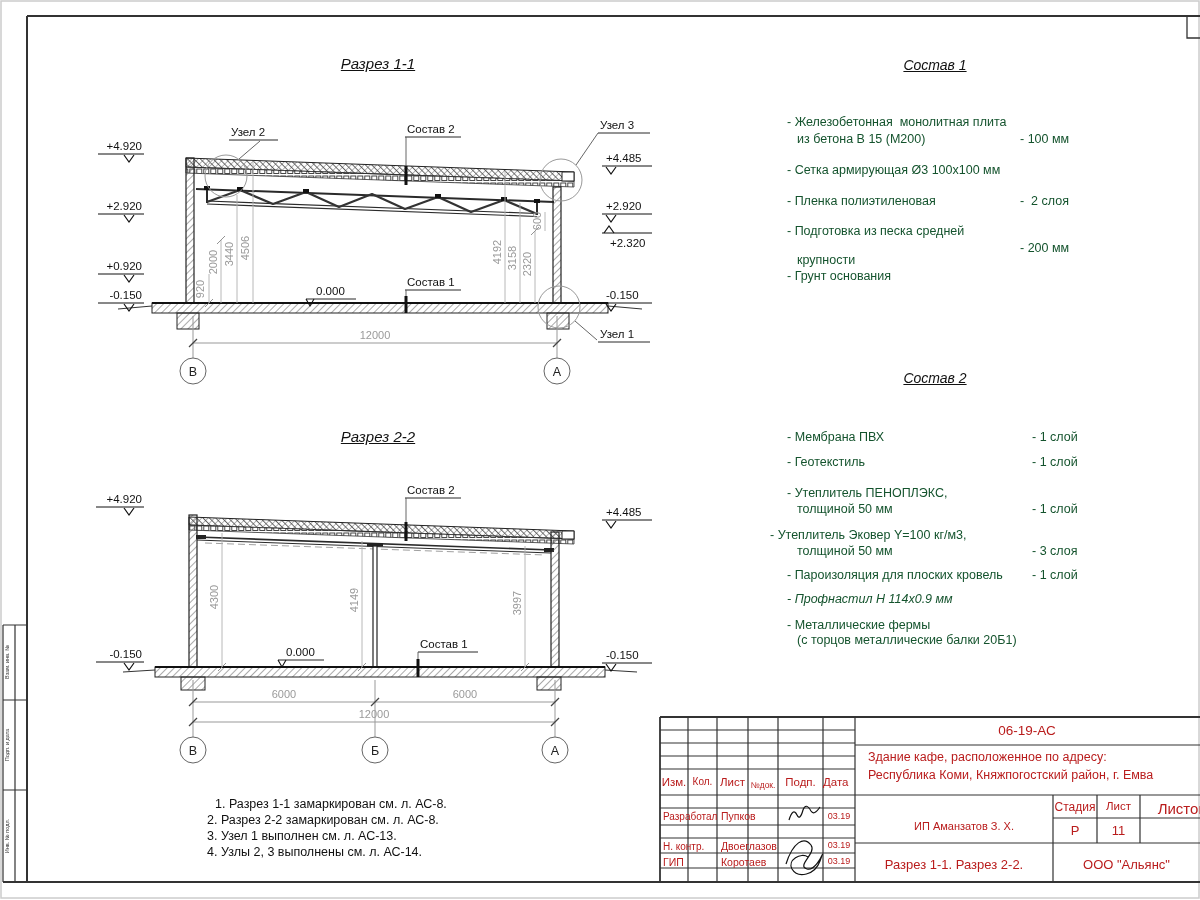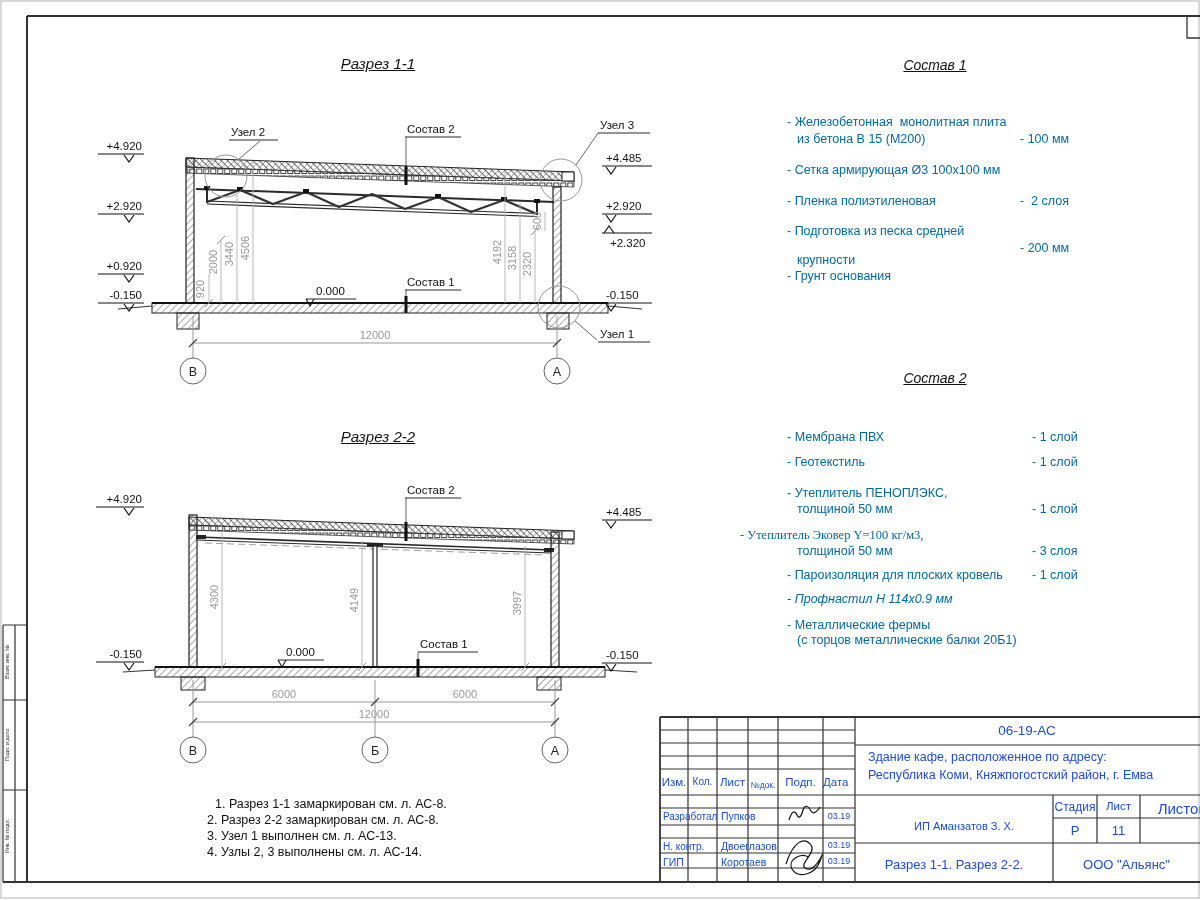--- a/index.html
+++ b/index.html
@@ -8,23 +8,23 @@
   #lines{position:absolute;left:0;top:0;}
   svg text{font-family:"Liberation Sans",sans-serif;}
   .dim{fill:#9a9a9a;font-size:11px;}
   .elev{fill:#111;font-size:11.5px;}
   .call{fill:#111;font-size:11.5px;}
   .ax{fill:#222;font-size:12.5px;}
   .side{fill:#333;font-size:5.5px;}
   .t{position:absolute;white-space:pre;}
   .h{font-style:italic;text-decoration:underline;font-size:15px;color:#111;text-align:center;}
   .ch{font-style:italic;text-decoration:underline;font-size:14px;color:#111;text-align:center;}
-  .li{font-size:12.5px;color:#0369a1;}
+  .li{font-size:12.5px;color:#14532d;}
   .note{font-size:12.5px;color:#111;}
-  .tbt{color:#1d4ed8;}
+  .tbt{color:#b91c1c;}
   .c{text-align:center;}
 </style>
 </head>
 <body>
 
 <div id="page">
 
 <svg id="lines" width="1200" height="900" viewBox="0 0 1200 900">
   <defs>
     <pattern id="h45" patternUnits="userSpaceOnUse" width="5" height="5" patternTransform="rotate(45)">
@@ -303,21 +303,21 @@
 
 <div>
   <div class="t ch" style="left:875px;top:370px;width:120px;">Состав 2</div>
   <div class="t li" style="left:787px;top:430px;">- Мембрана ПВХ</div>
   <div class="t li" style="left:1032px;top:430px;">- 1 слой</div>
   <div class="t li" style="left:787px;top:455px;">- Геотекстиль</div>
   <div class="t li" style="left:1032px;top:455px;">- 1 слой</div>
   <div class="t li" style="left:787px;top:486px;">- Утеплитель ПЕНОПЛЭКС,</div>
   <div class="t li" style="left:797px;top:502px;">толщиной 50 мм</div>
   <div class="t li" style="left:1032px;top:502px;">- 1 слой</div>
-  <div class="t li" style="left:740px;top:528px;font-family:Liberation Serif, serif;">- Утеплитель Эковер Y=100 кг/м3,</div>
+  <div class="t li" style="left:770px;top:528px;">- Утеплитель Эковер Y=100 кг/м3,</div>
   <div class="t li" style="left:797px;top:544px;">толщиной 50 мм</div>
   <div class="t li" style="left:1032px;top:544px;">- 3 слоя</div>
   <div class="t li" style="left:787px;top:568px;">- Пароизоляция для плоских кровель</div>
   <div class="t li" style="left:1032px;top:568px;">- 1 слой</div>
   <div class="t li" style="left:787px;top:592px;font-style:italic;">- Профнастил Н 114x0.9 мм</div>
   <div class="t li" style="left:787px;top:618px;">- Металлические фермы</div>
   <div class="t li" style="left:797px;top:633px;">(с торцов металлические балки 20Б1)</div>
 </div>
 
 <div>

